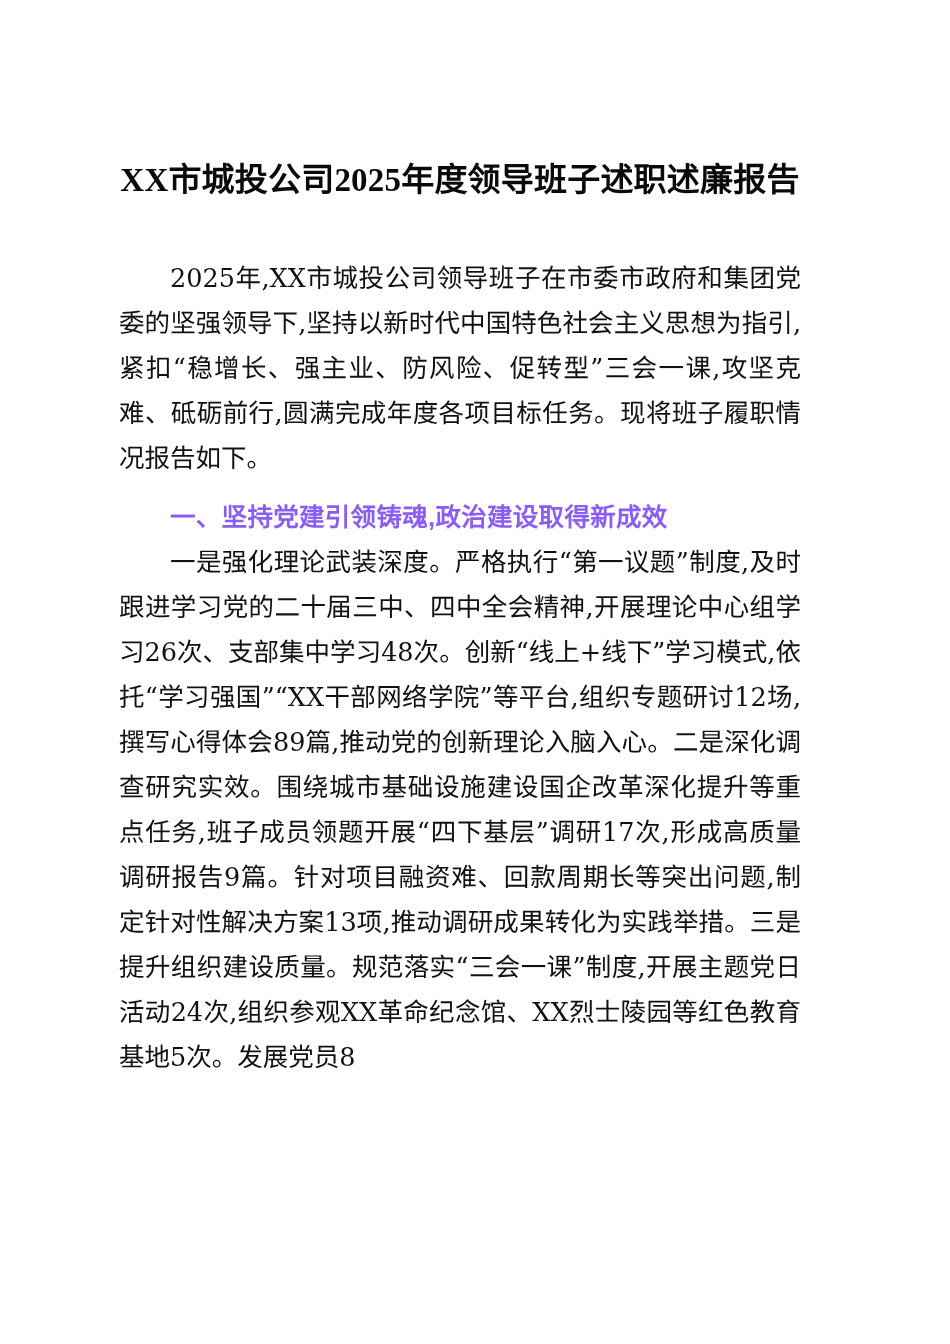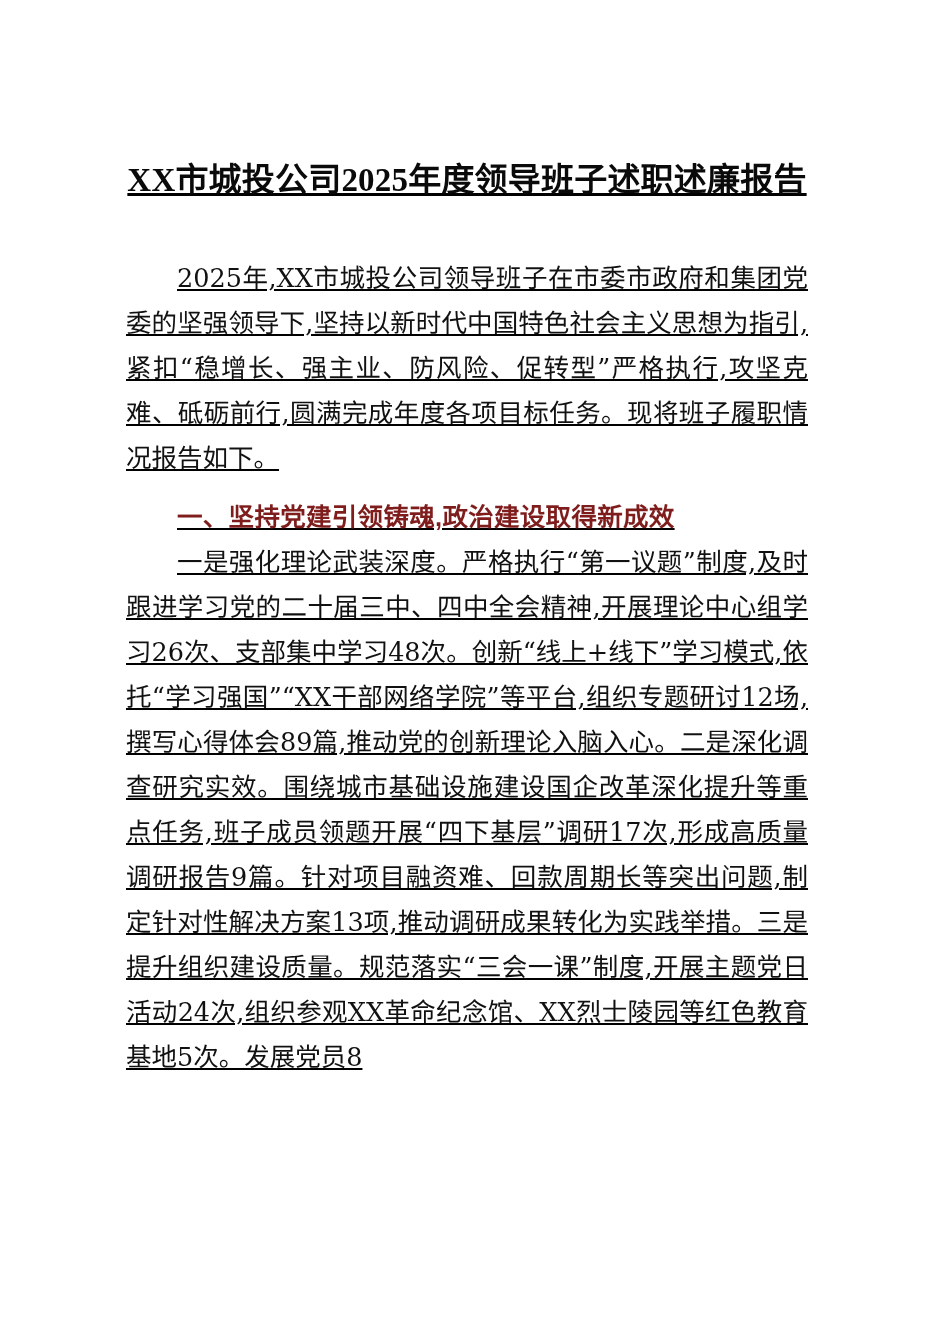--- a/index.html
+++ b/index.html
@@ -16,24 +16,23 @@
     background: #ffffff;
     overflow: hidden;
     box-sizing: border-box;
     font-family: "Liberation Serif", "DejaVu Serif", serif;
     color: #000000;
     -webkit-font-smoothing: antialiased;
   }
 
   .content {
     position: absolute;
-    left: 126px;
+    left: 119px;
     top: 0;
     width: 682px;
-    text-decoration: underline;
   }
 
   
   .doc-title {
     margin: 0;
     padding: 0;
     font-family: "Liberation Serif", "DejaVu Serif", serif;
     font-weight: 700;
     font-size: 33px;
     line-height: 56px;
@@ -67,37 +66,37 @@
   .section-heading {
     margin: 0;
     padding: 0;
     font-family: "Liberation Sans", "DejaVu Sans", sans-serif;
     font-weight: 700;
     font-size: 25.5px;
     line-height: 45px;
     text-indent: 2em;
     letter-spacing: 0.3px;
     word-break: break-all;
-    color: #7f1d1d;
+    color: #8b5cf6;
     padding-top: 14px;
   }
 
   .section-heading + .para {
     padding-top: 0;
   }
 </style>
 </head>
 <body>
 
 <div class="page">
   <div class="content">
 
     <h1 class="doc-title" id="doc-title">XX市城投公司2025年度领导班子述职述廉报告</h1>
 
-    <p class="para para-first">2025年,XX市城投公司领导班子在市委市政府和集团党委的坚强领导下,坚持以新时代中国特色社会主义思想为指引,紧扣“稳增长、强主业、防风险、促转型”严格执行,攻坚克难、砥砺前行,圆满完成年度各项目标任务。现将班子履职情况报告如下。</p>
+    <p class="para para-first">2025年,XX市城投公司领导班子在市委市政府和集团党委的坚强领导下,坚持以新时代中国特色社会主义思想为指引,紧扣“稳增长、强主业、防风险、促转型”三会一课,攻坚克难、砥砺前行,圆满完成年度各项目标任务。现将班子履职情况报告如下。</p>
 
     <p class="section-heading">一、坚持党建引领铸魂,政治建设取得新成效</p>
 
 
     <p class="para">一是强化理论武装深度。严格执行“第一议题”制度,及时跟进学习党的二十届三中、四中全会精神,开展理论中心组学习26次、支部集中学习48次。创新“线上+线下”学习模式,依托“学习强国”“XX干部网络学院”等平台,组织专题研讨12场,撰写心得体会89篇,推动党的创新理论入脑入心。二是深化调查研究实效。围绕城市基础设施建设国企改革深化提升等重点任务,班子成员领题开展“四下基层”调研17次,形成高质量调研报告9篇。针对项目融资难、回款周期长等突出问题,制定针对性解决方案13项,推动调研成果转化为实践举措。三是提升组织建设质量。规范落实“三会一课”制度,开展主题党日活动24次,组织参观XX革命纪念馆、XX烈士陵园等红色教育基地5次。发展党员8</p>
 
   </div>
 </div>
 
 </body></html>

